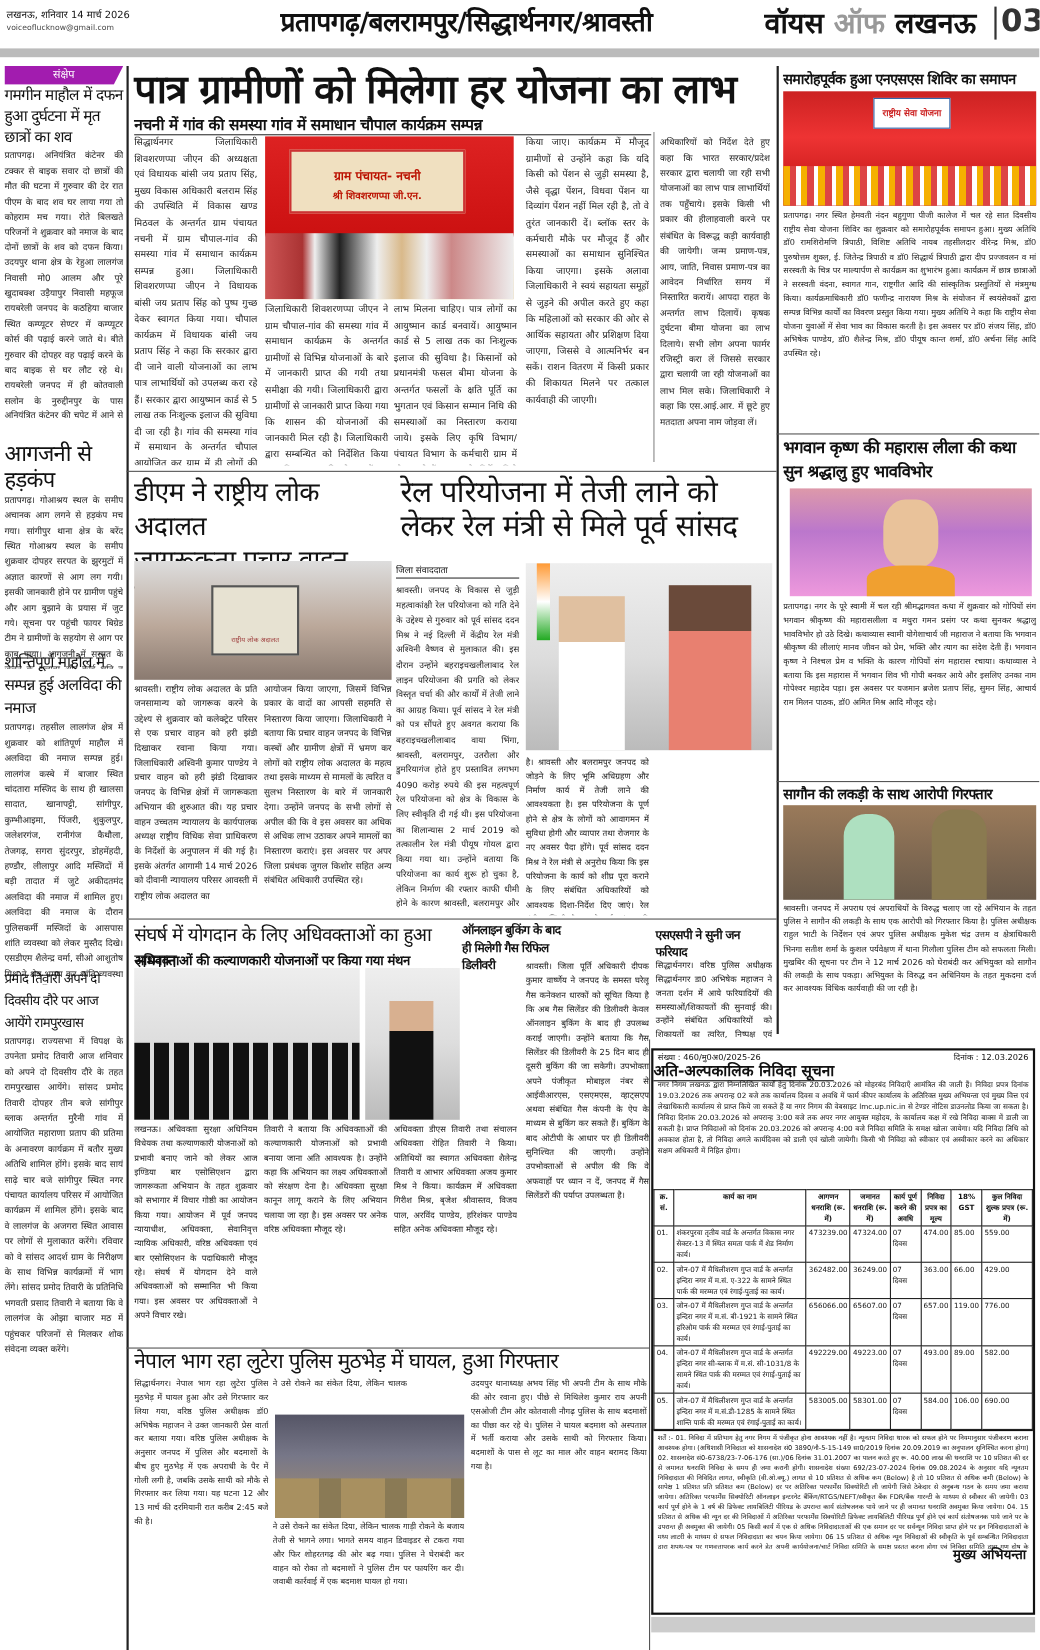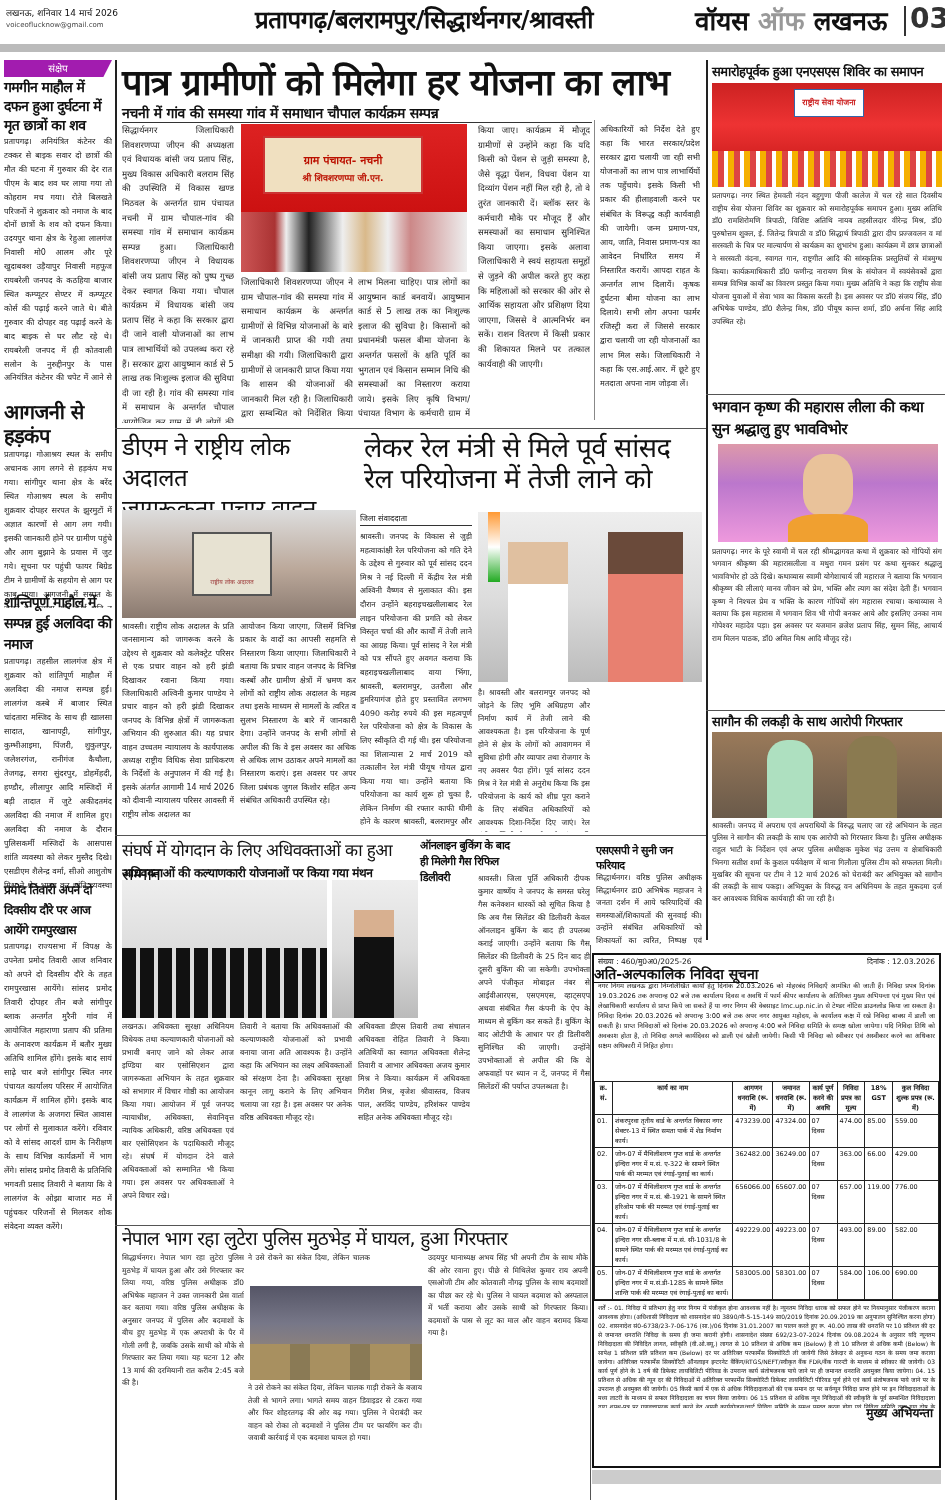--- a/index.html
+++ b/index.html
@@ -9,21 +9,21 @@
 .mh-date{left:6px;top:6px;font-size:9px}
 .mh-email{left:6px;top:21px;font-size:7px;color:#444}
 .mh-cities{left:255px;top:2px;font-size:24px;font-weight:bold;letter-spacing:-0.5px;font-family:"DejaVu Serif",serif}
 .mh-brand{left:695px;top:2px;font-size:26px;font-weight:bold}
 .mh-brand .b2{color:#999}
 .mh-page{left:910px;top:2px;font-size:28px;font-weight:bold;color:#333}
 .mh-rule{left:0;top:44px;width:945px;height:8px;background:#bbb}
 .vline{background:#222;width:2px}
 .hline{background:#222;height:2px}
 .col-text{font-size:8.5px;line-height:14.6px;text-align:justify;color:#222;overflow:hidden}
-.sub-hd{font-weight:bold;font-size:15px;line-height:20px;letter-spacing:-0.6px}
+.sub-hd{font-weight:normal;font-size:15px;line-height:20px;letter-spacing:-0.6px}
 .tag{left:4px;top:60px;width:108px;height:17px;background:#a21caf;color:#fff;font-size:10px;text-align:center;line-height:17px;clip-path:polygon(0 0,100% 0,92% 100%,0 100%)}
 .photo{overflow:hidden}
 .ph-red{background:linear-gradient(180deg,#c22 0%,#e33 40%,#b11 100%)}
 .ph-stage{background:linear-gradient(180deg,#d22 0%,#c11 60%,#f9f9f9 62%,#e8d0a0 100%)}
 .ph-grey{background:linear-gradient(180deg,#ddd,#bba89a 55%,#8a7a70 100%)}
 .ph-purple{background:linear-gradient(180deg,#d9a,#b7c 40%,#e9d 100%)}
 .ph-police{background:linear-gradient(180deg,#556 0%,#778 40%,#a99070 100%)}
 .ph-wood{background:linear-gradient(180deg,#9a7a5a,#6a5a4a 100%)}
 .ph-office{background:linear-gradient(180deg,#eee 0%,#ddd 50%,#bbb 100%)}
 .lead{font-weight:bold;font-size:36px;line-height:42px;letter-spacing:-1px}
@@ -122,22 +122,22 @@
 </div>
 <div class="abs photo ph-grey" style="left:122px;top:510px;width:234px;height:108px">
   <div style="position:absolute;left:70px;top:22px;width:80px;height:64px;background:#e7e2d2;border:2px solid #555">
     <div style="font-size:6px;text-align:center;margin-top:44px;color:#933">राष्ट्रीय लोक अदालत</div>
   </div>
 </div>
 <div class="abs col-text" style="left:122px;top:620px;width:112px;height:210px;font-size:8px;line-height:13.4px">श्रावस्ती। राष्ट्रीय लोक अदालत के प्रति जनसामान्य को जागरूक करने के उद्देश्य से शुक्रवार को कलेक्ट्रेट परिसर से एक प्रचार वाहन को हरी झंडी दिखाकर रवाना किया गया। जिलाधिकारी अश्विनी कुमार पाण्डेय ने प्रचार वाहन को हरी झंडी दिखाकर जनपद के विभिन्न क्षेत्रों में जागरूकता अभियान की शुरुआत की। यह प्रचार वाहन उच्चतम न्यायालय के कार्यपालक अध्यक्ष राष्ट्रीय विधिक सेवा प्राधिकरण के निर्देशों के अनुपालन में की गई है। इसके अंतर्गत आगामी 14 मार्च 2026 को दीवानी न्यायालय परिसर आवस्ती में राष्ट्रीय लोक अदालत का</div>
 <div class="abs col-text" style="left:240px;top:620px;width:116px;height:210px;font-size:8px;line-height:13.4px">आयोजन किया जाएगा, जिसमें विभिन्न प्रकार के वादों का आपसी सहमति से निस्तारण किया जाएगा। जिलाधिकारी ने बताया कि प्रचार वाहन जनपद के विभिन्न कस्बों और ग्रामीण क्षेत्रों में भ्रमण कर लोगों को राष्ट्रीय लोक अदालत के महत्व तथा इसके माध्यम से मामलों के त्वरित व सुलभ निस्तारण के बारे में जानकारी देगा। उन्होंने जनपद के सभी लोगों से अपील की कि वे इस अवसर का अधिक से अधिक लाभ उठाकर अपने मामलों का निस्तारण कराएं। इस अवसर पर अपर जिला प्रबंधक जुगल किशोर सहित अन्य संबंधित अधिकारी उपस्थित रहे।</div>
 
 <div class="abs bighd" style="left:364px;top:432px;width:340px;font-size:27px">
+  <div>रेल परियोजना में तेजी लाने को</div>
   <div>लेकर रेल मंत्री से मिले पूर्व सांसद</div>
-  <div>रेल परियोजना में तेजी लाने को</div>
 </div>
 <div class="abs" style="left:360px;top:512px;width:112px;font-size:8px;border-bottom:1px solid #333;padding-bottom:2px">जिला संवाददाता</div>
 <div class="abs col-text" style="left:360px;top:530px;width:112px;height:300px;font-size:7.8px;line-height:13.6px">श्रावस्ती। जनपद के विकास से जुड़ी महत्वाकांक्षी रेल परियोजना को गति देने के उद्देश्य से गुरुवार को पूर्व सांसद ददन मिश्र ने नई दिल्ली में केंद्रीय रेल मंत्री अश्विनी वैष्णव से मुलाकात की। इस दौरान उन्होंने बहराइचखलीलाबाद रेल लाइन परियोजना की प्रगति को लेकर विस्तृत चर्चा की और कार्यों में तेजी लाने का आग्रह किया। पूर्व सांसद ने रेल मंत्री को पत्र सौंपते हुए अवगत कराया कि बहराइचखलीलाबाद वाया भिंगा, श्रावस्ती, बलरामपुर, उतरौला और डुमरियागंज होते हुए प्रस्तावित लगभग 4090 करोड़ रुपये की इस महत्वपूर्ण रेल परियोजना को क्षेत्र के विकास के लिए स्वीकृति दी गई थी। इस परियोजना का शिलान्यास 2 मार्च 2019 को तत्कालीन रेल मंत्री पीयूष गोयल द्वारा किया गया था। उन्होंने बताया कि परियोजना का कार्य शुरू हो चुका है, लेकिन निर्माण की रफ्तार काफी धीमी होने के कारण श्रावस्ती, बलरामपुर और बहराइच जनपद के लोगों में निराशा का माहौल</div>
 <div class="abs photo ph-office" style="left:478px;top:512px;width:224px;height:170px">
   <div style="position:absolute;left:10px;top:0;width:12px;height:70px;background:linear-gradient(180deg,#f93,#fff,#2a2)"></div>
   <div style="position:absolute;left:30px;top:30px;width:60px;height:140px;background:linear-gradient(180deg,#e0c0a0 0 30%,#fff 30%)"></div>
   <div style="position:absolute;left:130px;top:20px;width:75px;height:150px;background:linear-gradient(180deg,#6a4a3a 0 28%,#e88070 28%)"></div>
 </div>
 <div class="abs col-text" style="left:478px;top:686px;width:112px;height:146px;font-size:7.6px;line-height:13px">है। श्रावस्ती और बलरामपुर जनपद को जोड़ने के लिए भूमि अधिग्रहण और निर्माण कार्य में तेजी लाने की आवश्यकता है। इस परियोजना के पूर्ण होने से क्षेत्र के लोगों को आवागमन में सुविधा होगी और व्यापार तथा रोजगार के नए अवसर पैदा होंगे। पूर्व सांसद ददन मिश्र ने रेल मंत्री से अनुरोध किया कि इस परियोजना के कार्य को शीघ्र पूरा कराने के लिए संबंधित अधिकारियों को आवश्यक दिशा-निर्देश दिए जाएं। रेल मंत्री अश्विनी वैष्णव ने पूर्व सांसद की बातों को गंभीरता से सुनते हुए परियोजना की प्रगति की समीक्षा कराने और कार्यों में तेजी लाने का आश्वासन दिया।</div>
 

